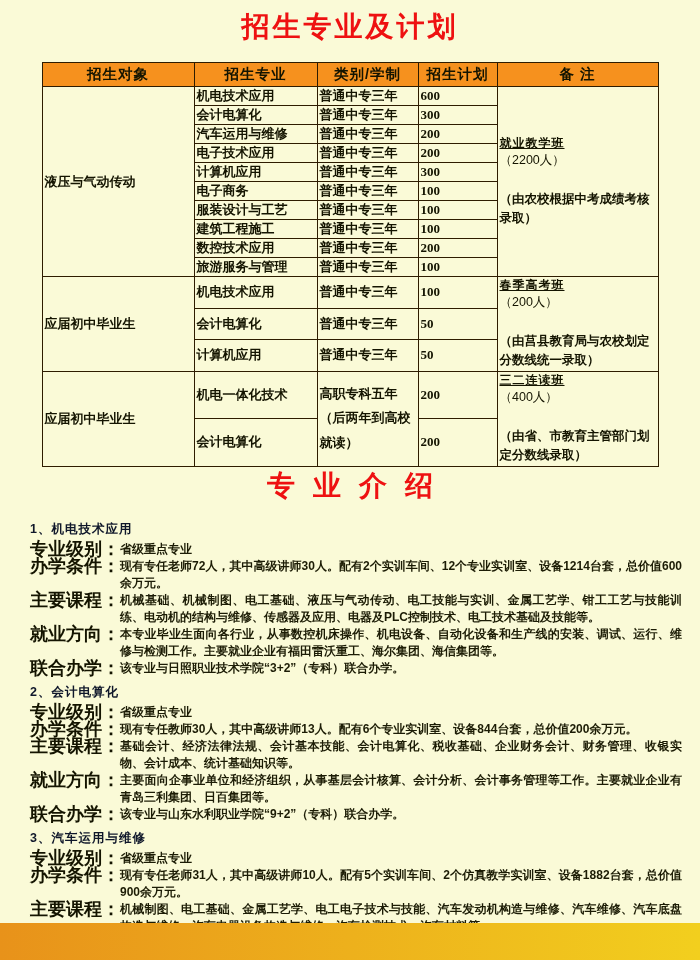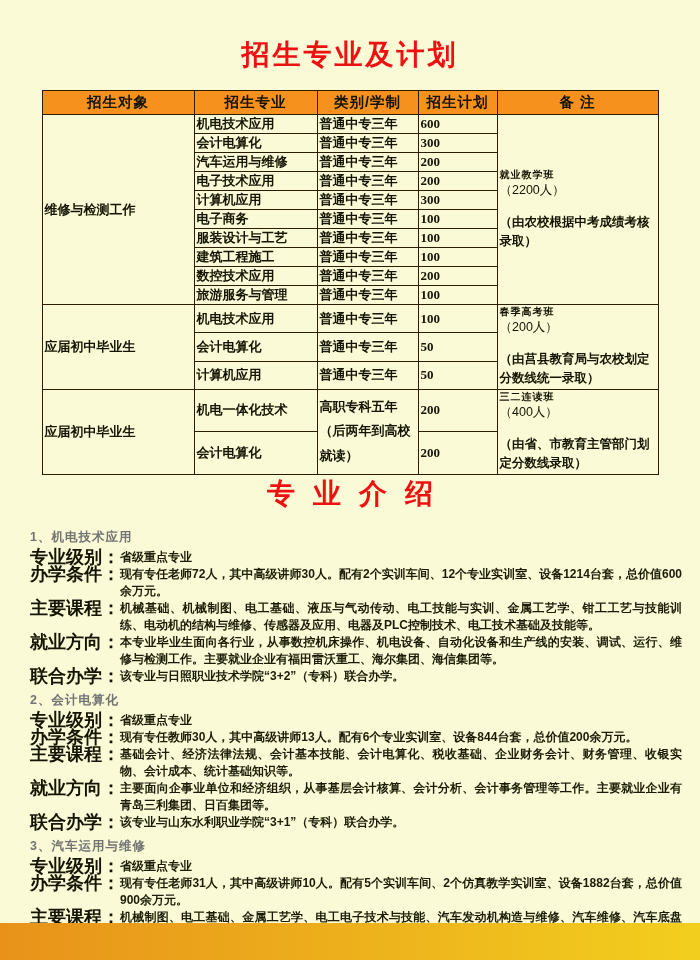--- a/index.html
+++ b/index.html
@@ -10,21 +10,21 @@
     font-family:"Liberation Sans", sans-serif;
     color:#141400;
     overflow:hidden;
   }
   .page-title {
     text-align:center;
     color:#ee1111;
     font-size:28px;
     font-weight:bold;
     letter-spacing:3px;
-    padding-top:36px;
+    padding-top:8px;
   }
   
   table.enroll {
     border-collapse:collapse;
     margin:16px auto 0 auto;
     width:616px;
     table-layout:fixed;
   }
   table.enroll col.c-target{width:152px;}
   table.enroll col.c-major{width:123px;}
@@ -45,36 +45,36 @@
     letter-spacing:1px;
   }
   tr.g1 td{ height:19px; }
   tr.g2 td{ height:23.5px; }
   tr.g3 td{ height:32px; }
   td.plan {
     font-family:"Liberation Serif", serif;
     font-size:14px;
   }
   td.note-cell { padding:2px 4px; }
-  .note-title { font-size:10px; font-weight:bold; letter-spacing:1px; }
+  .note-title { font-size:12px; font-weight:bold; letter-spacing:1px;text-decoration:underline; }
   .note-count { font-size:12.5px; font-weight:normal; }
-  .note-detail { font-size:12.5px; font-weight:bold; margin-top:14px; line-height:1.55; }
+  .note-detail { font-size:12.5px; font-weight:bold; margin-top:21px; line-height:1.55; }
   td.type-merged { font-size:13px; line-height:1.9;margin-left:34px; }
   
   .section-title {
     text-align:center;
     color:#ee1111;
     font-size:28px;
     font-weight:bold;
     letter-spacing:18px;
     padding-left:18px; 
   }
   .sections { margin:16px 18px 0 30px; }
   .sec-heading {
-    color:#737373;
+    color:#0f172a;
     font-size:12.5px;
     font-weight:bold;
     margin:7px 0 3px 0;
     letter-spacing:1px;
   }
   .field-row { display:flex; line-height:17px; }
   .field-label {
     flex:0 0 60px;
     font-weight:bold;
     font-size:18px;
@@ -110,21 +110,21 @@
   <tbody>
       <tr>
     <th>招生对象</th>
     <th>招生专业</th>
     <th>类别/学制</th>
     <th>招生计划</th>
     <th>备  注</th>
   </tr>
 
   <tr class="g1">
-    <td rowspan="10">维修与检测工作</td>
+    <td rowspan="10">液压与气动传动</td>
     <td>机电技术应用</td>
     <td>普通中专三年</td>
     <td class="plan">600</td>
     <td rowspan="10" class="note-cell">
       <div class="note-title">就业教学班</div>
       <div class="note-count">（2200人）</div>
       <div class="note-detail">（由农校根据中考成绩考核录取）</div>
     </td>
   </tr>
   <tr class="g1">
@@ -254,21 +254,21 @@
     <div class="field-row">
       <span class="field-label">主要课程：</span>
       <span class="field-text">基础会计、经济法律法规、会计基本技能、会计电算化、税收基础、企业财务会计、财务管理、收银实物、会计成本、统计基础知识等。</span>
     </div>
     <div class="field-row">
       <span class="field-label">就业方向：</span>
       <span class="field-text">主要面向企事业单位和经济组织，从事基层会计核算、会计分析、会计事务管理等工作。主要就业企业有青岛三利集团、日百集团等。</span>
     </div>
     <div class="field-row">
       <span class="field-label">联合办学：</span>
-      <span class="field-text">该专业与山东水利职业学院“3+1”（专科）联合办学。</span>
+      <span class="field-text">该专业与山东水利职业学院“9+2”（专科）联合办学。</span>
     </div>
   </div>
 
   <div>
     <div class="sec-heading">3、汽车运用与维修</div>
     <div class="field-row">
       <span class="field-label">专业级别：</span>
       <span class="field-text">省级重点专业</span>
     </div>
     <div class="field-row">

